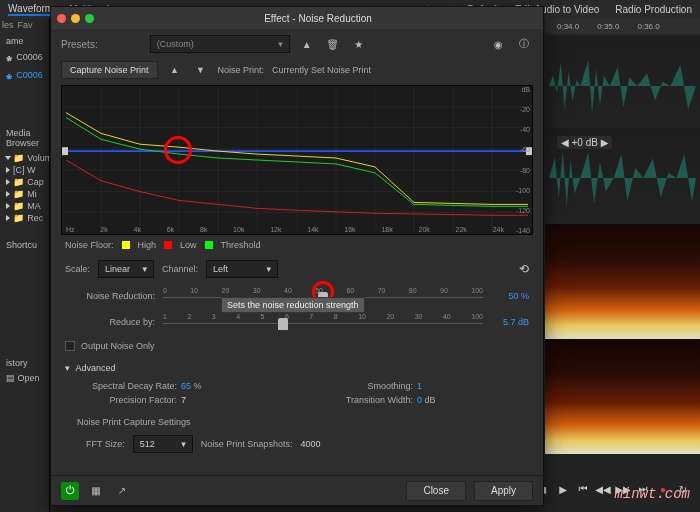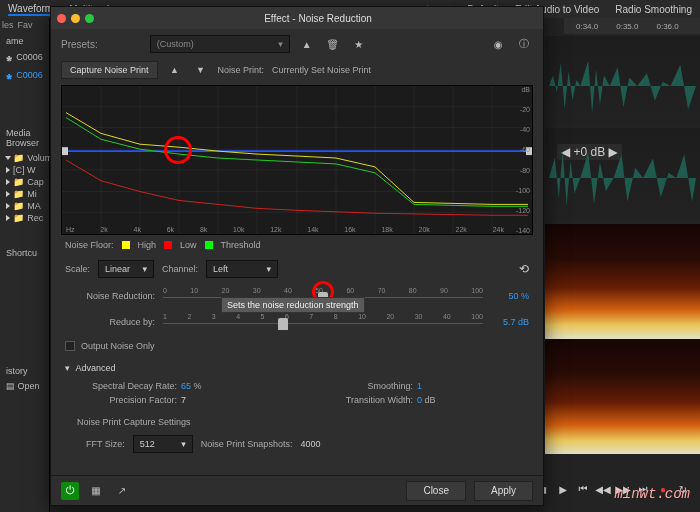--- a/index.html
+++ b/index.html
@@ -12,23 +12,23 @@
 .top-menu .active { border-bottom: 2px solid #1473e6; }
 
 .left-panel { position: absolute; left: 0; top: 18px; width: 50px; bottom: 0; background: #292929; border-right: 1px solid #000; }
 .left-panel .tabs { display: flex; font-size: 9px; color: #999; padding: 2px; gap: 4px; }
 .left-panel .section-title { color: #bbb; font-size: 9px; padding: 4px 6px; }
 .left-panel .file-item { font-size: 9px; color: #bbb; padding: 2px 6px; display: flex; gap: 4px; }
 .left-panel .tree-item { font-size: 9px; color: #bbb; padding: 1px 6px; display: flex; gap: 3px; align-items: center; }
 .tri { width: 0; height: 0; border-top: 3px solid transparent; border-bottom: 3px solid transparent; border-left: 4px solid #ccc; }
 
 .right-panel { position: absolute; right: 0; top: 18px; bottom: 0; width: 155px; background: #232323; }
-.timeline { height: 16px; background: #2e2e2e; display: flex; align-items: center; font-size: 8px; color: #aaa; gap: 18px; padding-left: 12px; margin-left: 19px; }
+.timeline { height: 16px; background: #2e2e2e; display: flex; align-items: center; font-size: 8px; color: #aaa; gap: 18px; padding-left: 12px; }
 .waveform-track { height: 90px; background: linear-gradient(#1d1d1d, #222); position: relative; margin-top: 2px; }
-.wave-db { position: absolute; top: 16px; left: 12px; background: #2b2b2b; font-size: 12px; padding: 1px 4px; border-radius: 2px; color: #ccc; }
+.wave-db { position: absolute; top: 8px; left: 12px; background: #2b2b2b; font-size: 10px; padding: 1px 4px; border-radius: 2px; color: #ccc; }
 .wave-shape { position: absolute; inset: 14px 4px 4px 4px; }
 .wave-shape svg { width: 100%; height: 100%; }
 .spectro { margin-top: 6px; height: 230px; background: #1a0a08; position: relative; }
 .spectro-half { height: 50%; background: linear-gradient(to bottom, #150505 0%, #2a0c05 30%, #6c1f05 55%, #e86a10 75%, #ffdc64 88%, #f8f8d8 100%); opacity: 0.9; }
 .transport { position: absolute; bottom: 16px; right: 10px; display: flex; gap: 6px; }
 .transport .tbtn { width: 14px; height: 14px; color: #ccc; display: flex; align-items: center; justify-content: center; font-size: 10px; }
 
 .watermark { position: absolute; bottom: 10px; right: 10px; color: #fca5a5; font-style: italic; font-size: 14px; font-family: Liberation Mono, monospace; }
 
 
@@ -89,21 +89,21 @@
 </head>
 <body>
 
 <div class="app-bg">
   <div class="top-menu">
     <span class="active">Waveform</span>
     <span>Multitrack</span>
     <span style="margin-left:auto;color:#666">Invert</span>
     <span>Default</span>
     <span>Edit Audio to Video</span>
-    <span>Radio Smoothing</span>
+    <span>Radio Production</span>
   </div>
 
   <div class="left-panel">
     <div class="tabs">
       <span>les</span>
       <span>Fav</span>
     </div>
     <div class="section-title">ame</div>
     <div class="file-item">
         <span>🞴</span>
@@ -136,21 +136,21 @@
     <div class="tree-item">
         <span class="tri"></span>
         <span>📁</span>
         <span>MA</span>
       </div>
     <div class="tree-item">
         <span class="tri"></span>
         <span>📁</span>
         <span>Rec</span>
       </div>
-    <div class="section-title" style="margin-top:20px">Shortcu</div>
+    <div class="section-title" style="margin-top:12px">Shortcu</div>
     <div class="section-title" style="margin-top:100px">istory</div>
     <div class="tree-item">
         <span>▤</span>
         <span>Open</span>
       </div>
   </div>
 
   <div class="right-panel">
     <div class="timeline">
       <span>0:34.0</span>

